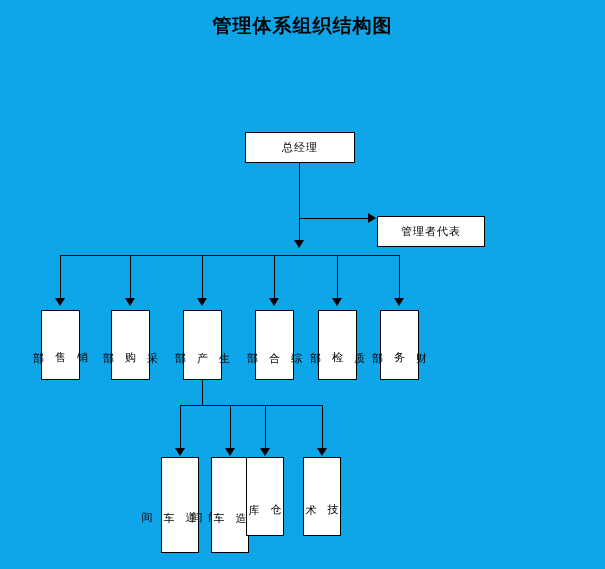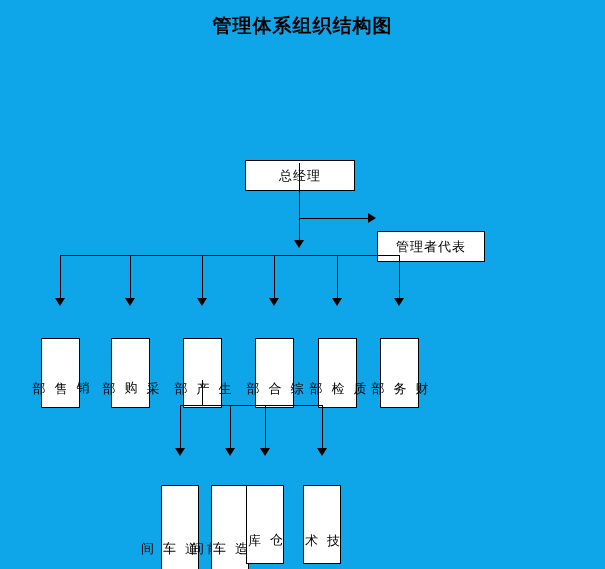--- a/index.html
+++ b/index.html
@@ -32,25 +32,24 @@
     font-family: "DejaVu Sans", "Liberation Sans", sans-serif;
   }
   .node {
     position: absolute;
     box-sizing: border-box;
     border: 1.5px solid #000000;
     background: #ffffff;
     display: flex;
     align-items: center;
     justify-content: center;
-    font-size: 13px;
+    font-size: 11px;
     line-height: 17px;
     text-align: center;
     font-family: Liberation Serif, serif;
-    margin-top: 28px;
   }
   .node-label {
     display: block;
     white-space: pre-line;
   }
   .node.vertical .node-label {
     writing-mode: vertical-rl;
     text-orientation: upright;
     letter-spacing: 4px;
     line-height: 22px;
@@ -96,21 +95,21 @@
   <div class="node horizontal" style="left:245px; top:132px; width:110px; height:31px;">
     <span class="node-label">总经理</span>
   </div>
 
   <div class="conn-v" style="left:299px; top:163px; height:83px;"></div>
   <div class="arrow-down" style="left:294px; top:240px;"></div>
 
   <div class="conn-h" style="left:299px; top:218px; width:70px;"></div>
   <div class="arrow-right" style="left:368px; top:213px;"></div>
 
-  <div class="node horizontal" style="left:377px; top:203px; width:108px; height:31px;">
+  <div class="node horizontal" style="left:377px; top:216px; width:108px; height:31px;">
     <span class="node-label">管理者代表</span>
   </div>
 
   <div class="conn-h" style="left:60px; top:255px; width:340px;"></div>
 
   <div class="conn-v" style="left:60px; top:255px; height:48px;"></div>
   <div class="arrow-down" style="left:55px; top:298px;"></div>
 
   <div class="conn-v" style="left:130px; top:255px; height:48px;"></div>
   <div class="arrow-down" style="left:125px; top:298px;"></div>

